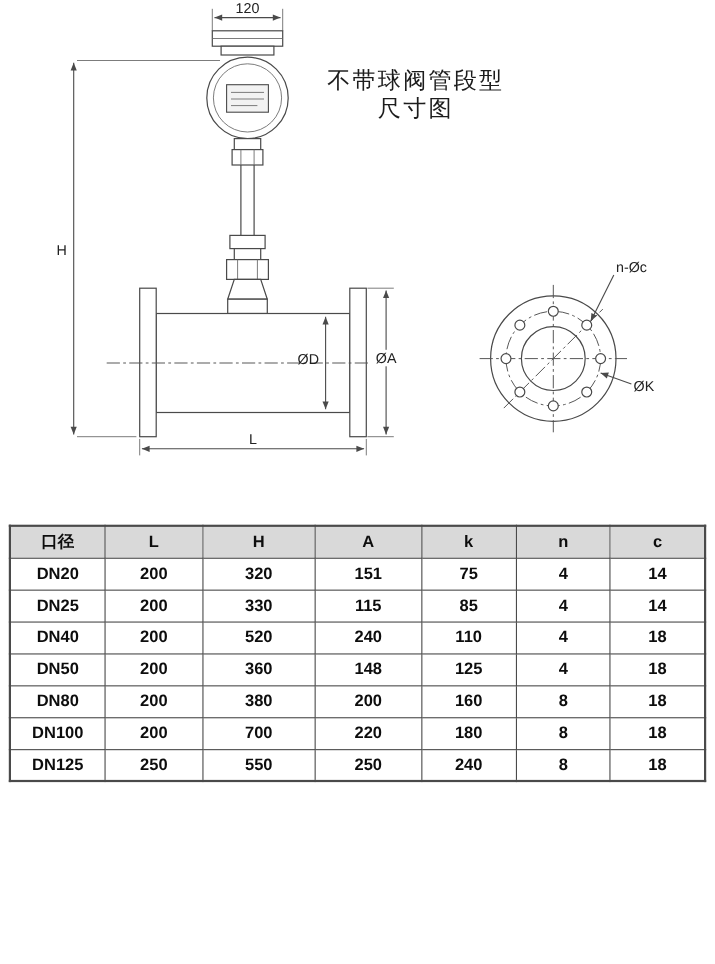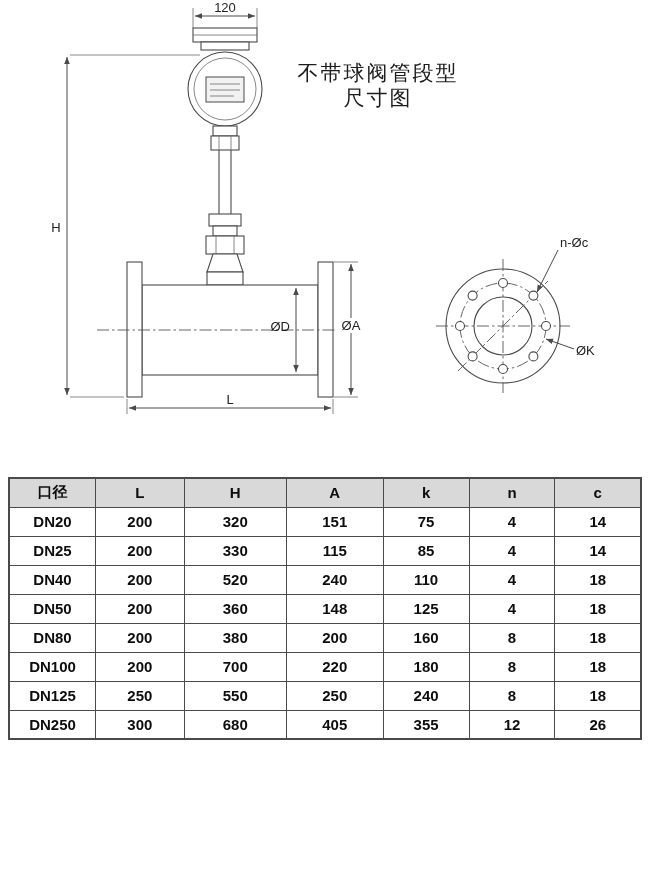--- a/index.html
+++ b/index.html
@@ -224,24 +224,15 @@
         </tr>
         <tr>
           <td>DN125</td>
           <td>250</td>
           <td>550</td>
           <td>250</td>
           <td>240</td>
           <td>8</td>
           <td>18</td>
         </tr>
-        <tr>
-          <td>DN250</td>
-          <td>300</td>
-          <td>680</td>
-          <td>405</td>
-          <td>355</td>
-          <td>12</td>
-          <td>26</td>
-        </tr>
       </tbody>
   </table>
 </div>
 
 </body></html>

